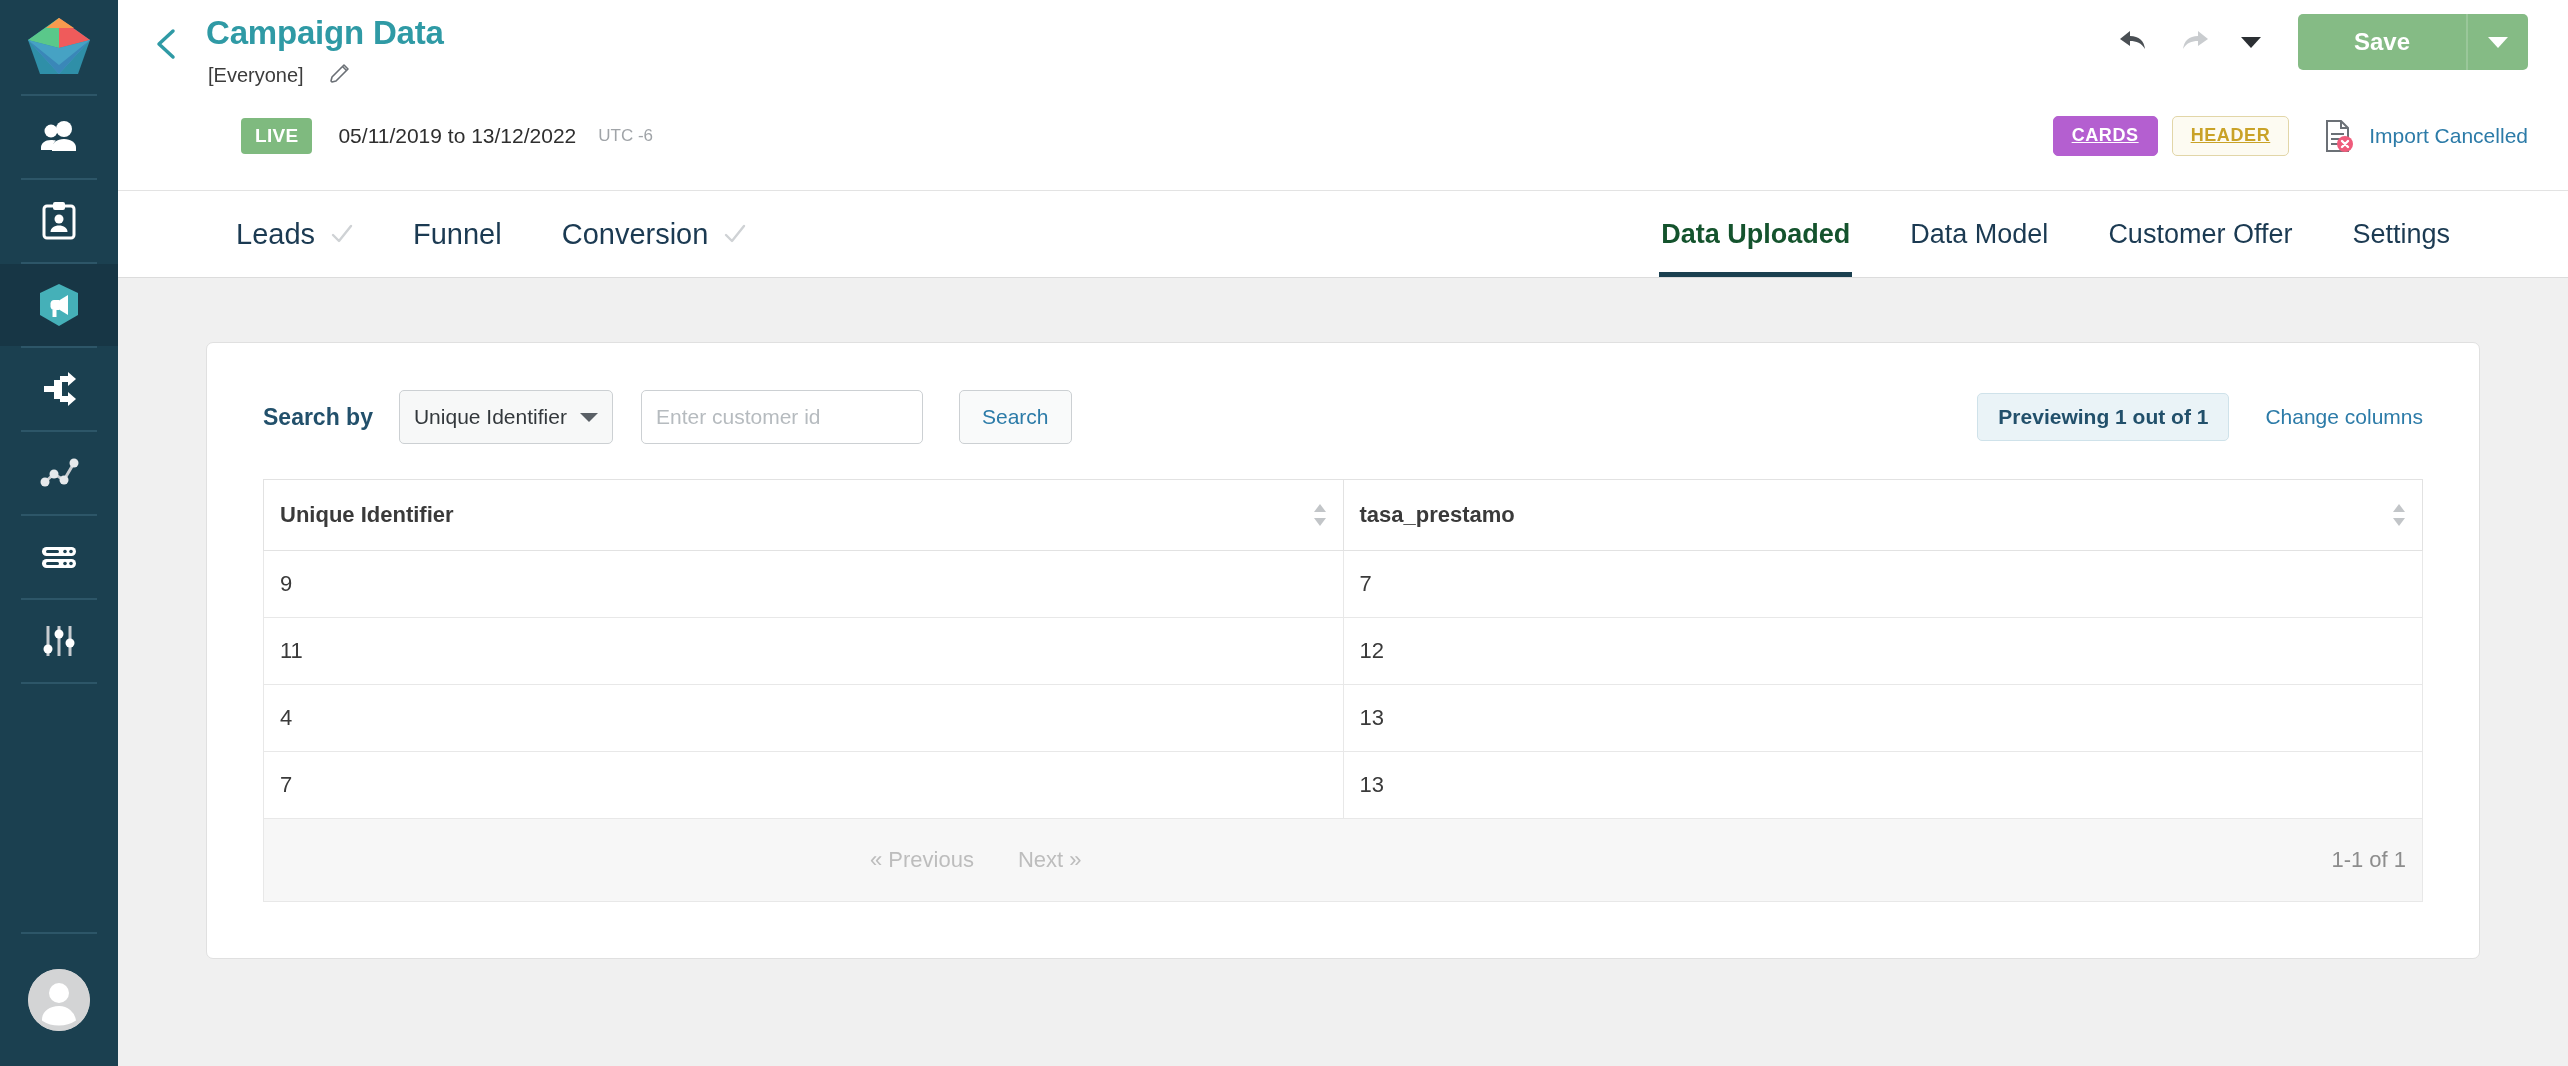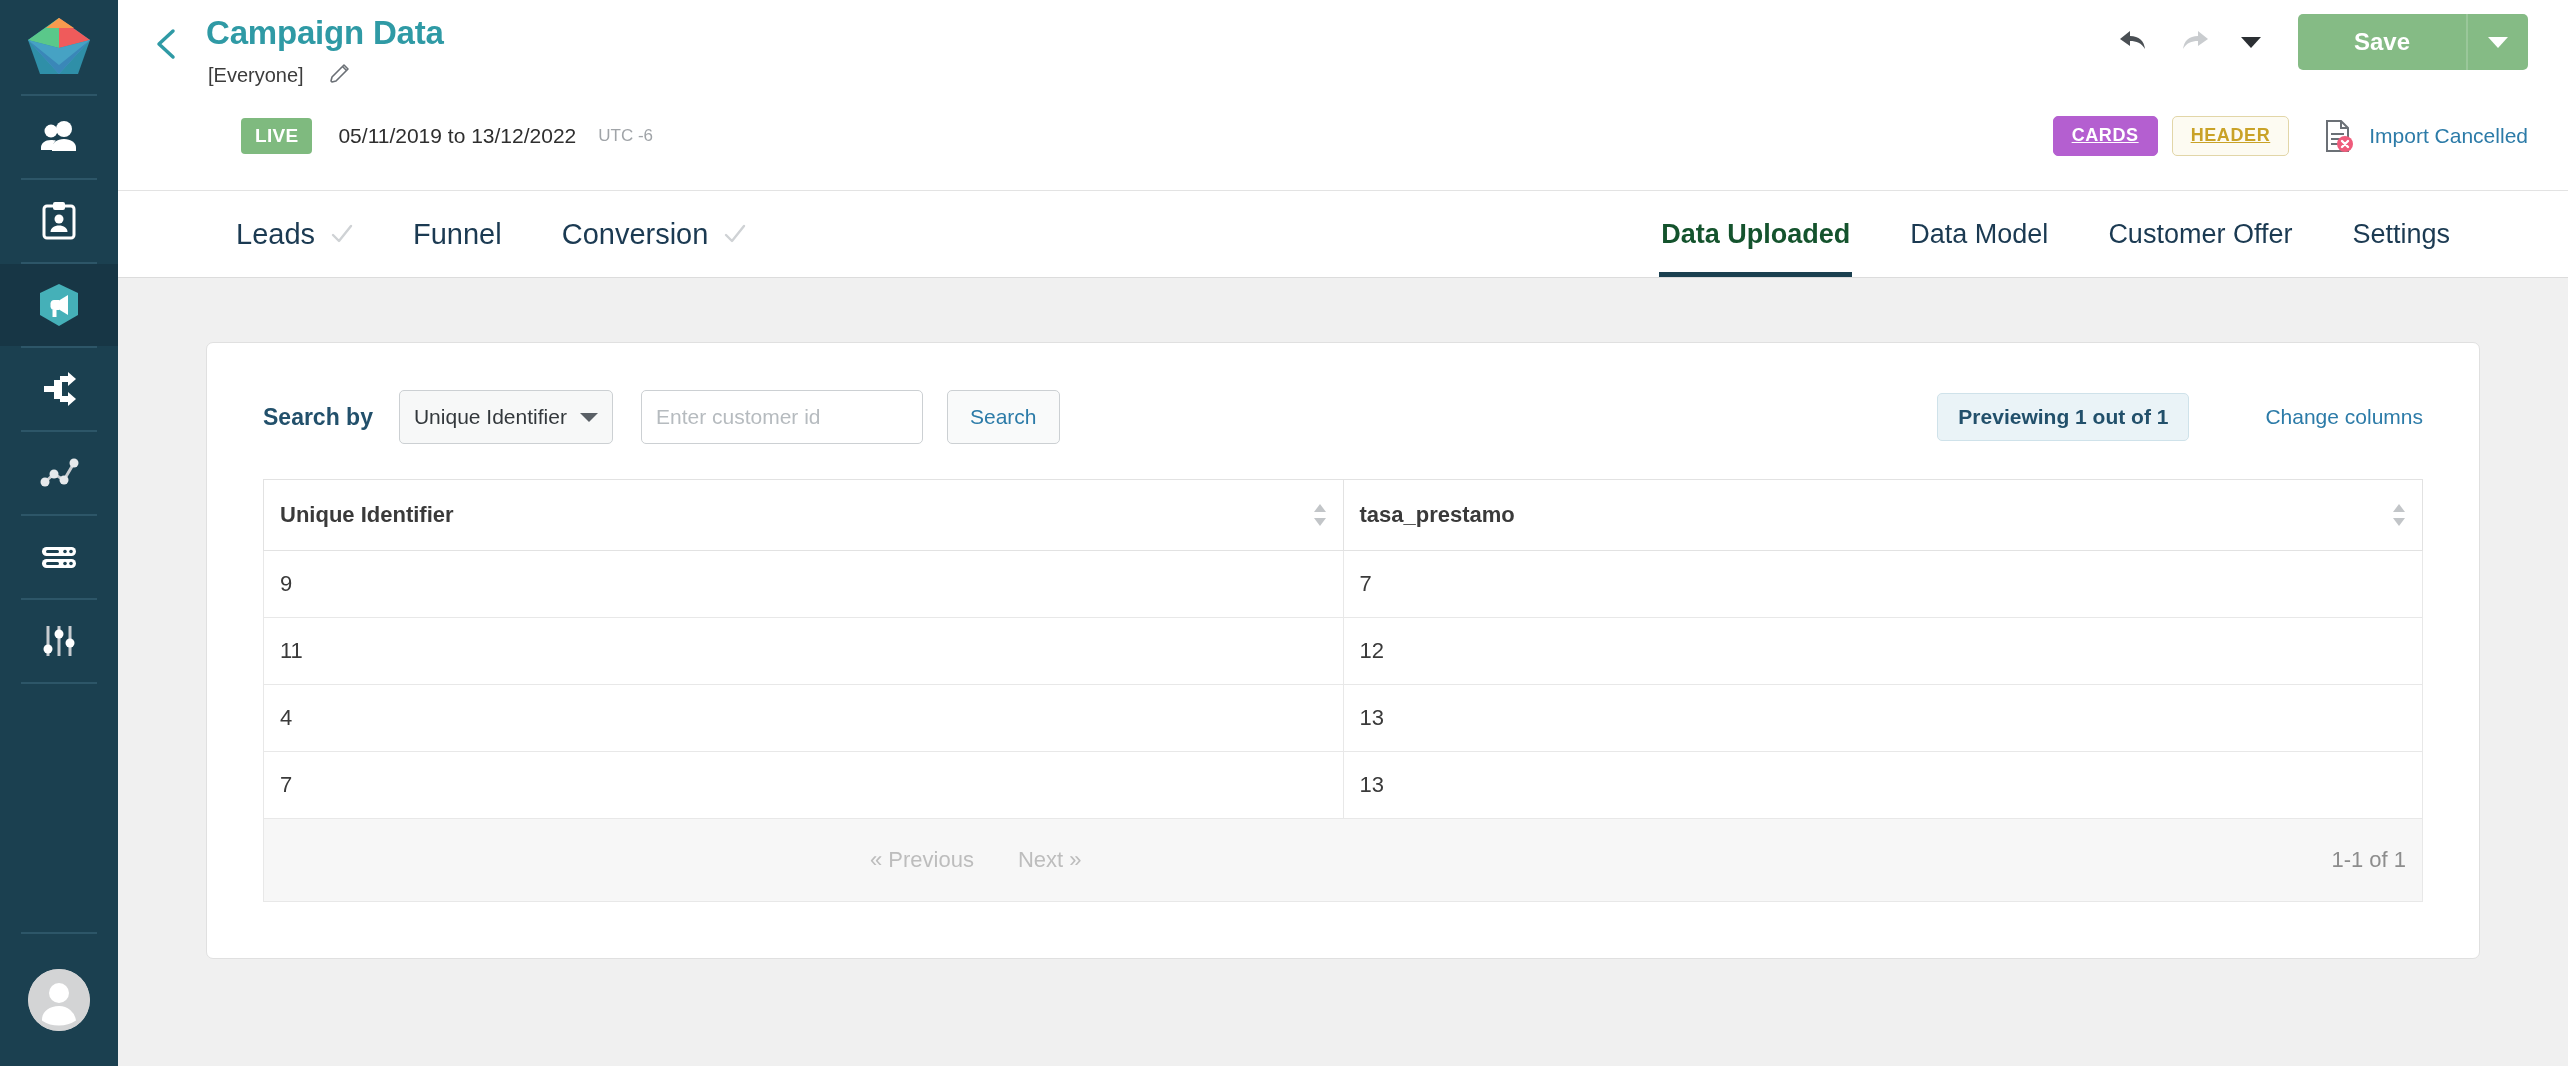--- a/index.html
+++ b/index.html
@@ -133,25 +133,25 @@
   }
   .select-val { font-size: 21px; color: #33383c; }
   .search-input {
     margin-left: 28px; width: 282px; height: 54px;
     border: 1px solid #ccd0d3; border-radius: 5px; background: #fff;
     font-size: 21px; color: #333; padding: 0 14px; outline: none;
     font-family: inherit;
   }
   .search-input::placeholder { color: #b6bbbf; }
   .search-btn {
-    margin-left: 24px; height: 54px; padding: 0 22px;
+    margin-left: 36px; height: 54px; padding: 0 22px;
     border: 1px solid #ccd0d3; border-radius: 5px; background: #f9fafa;
     font-size: 21px; color: #2c7ba8; cursor: pointer; font-family: inherit;
   }
-  .toolbar-right { margin-left: auto; display: flex; align-items: center; gap: 40px; }
+  .toolbar-right { margin-left: auto; display: flex; align-items: center; }
   .preview-pill {
     background: #eaf3f7; border: 1px solid #cfe2ea; border-radius: 5px;
     font-size: 21px; font-weight: bold; color: #22506b;
     padding: 11px 20px; cursor: pointer;
   }
   .change-cols { margin-left: 36px; font-size: 21px; color: #2c7ba8; cursor: pointer; }
 
   table.grid { width: 100%; border-collapse: collapse; margin-top: 34px; table-layout: fixed; }
   table.grid th {
     text-align: left; font-size: 22px; font-weight: bold; color: #3a3a3a;

